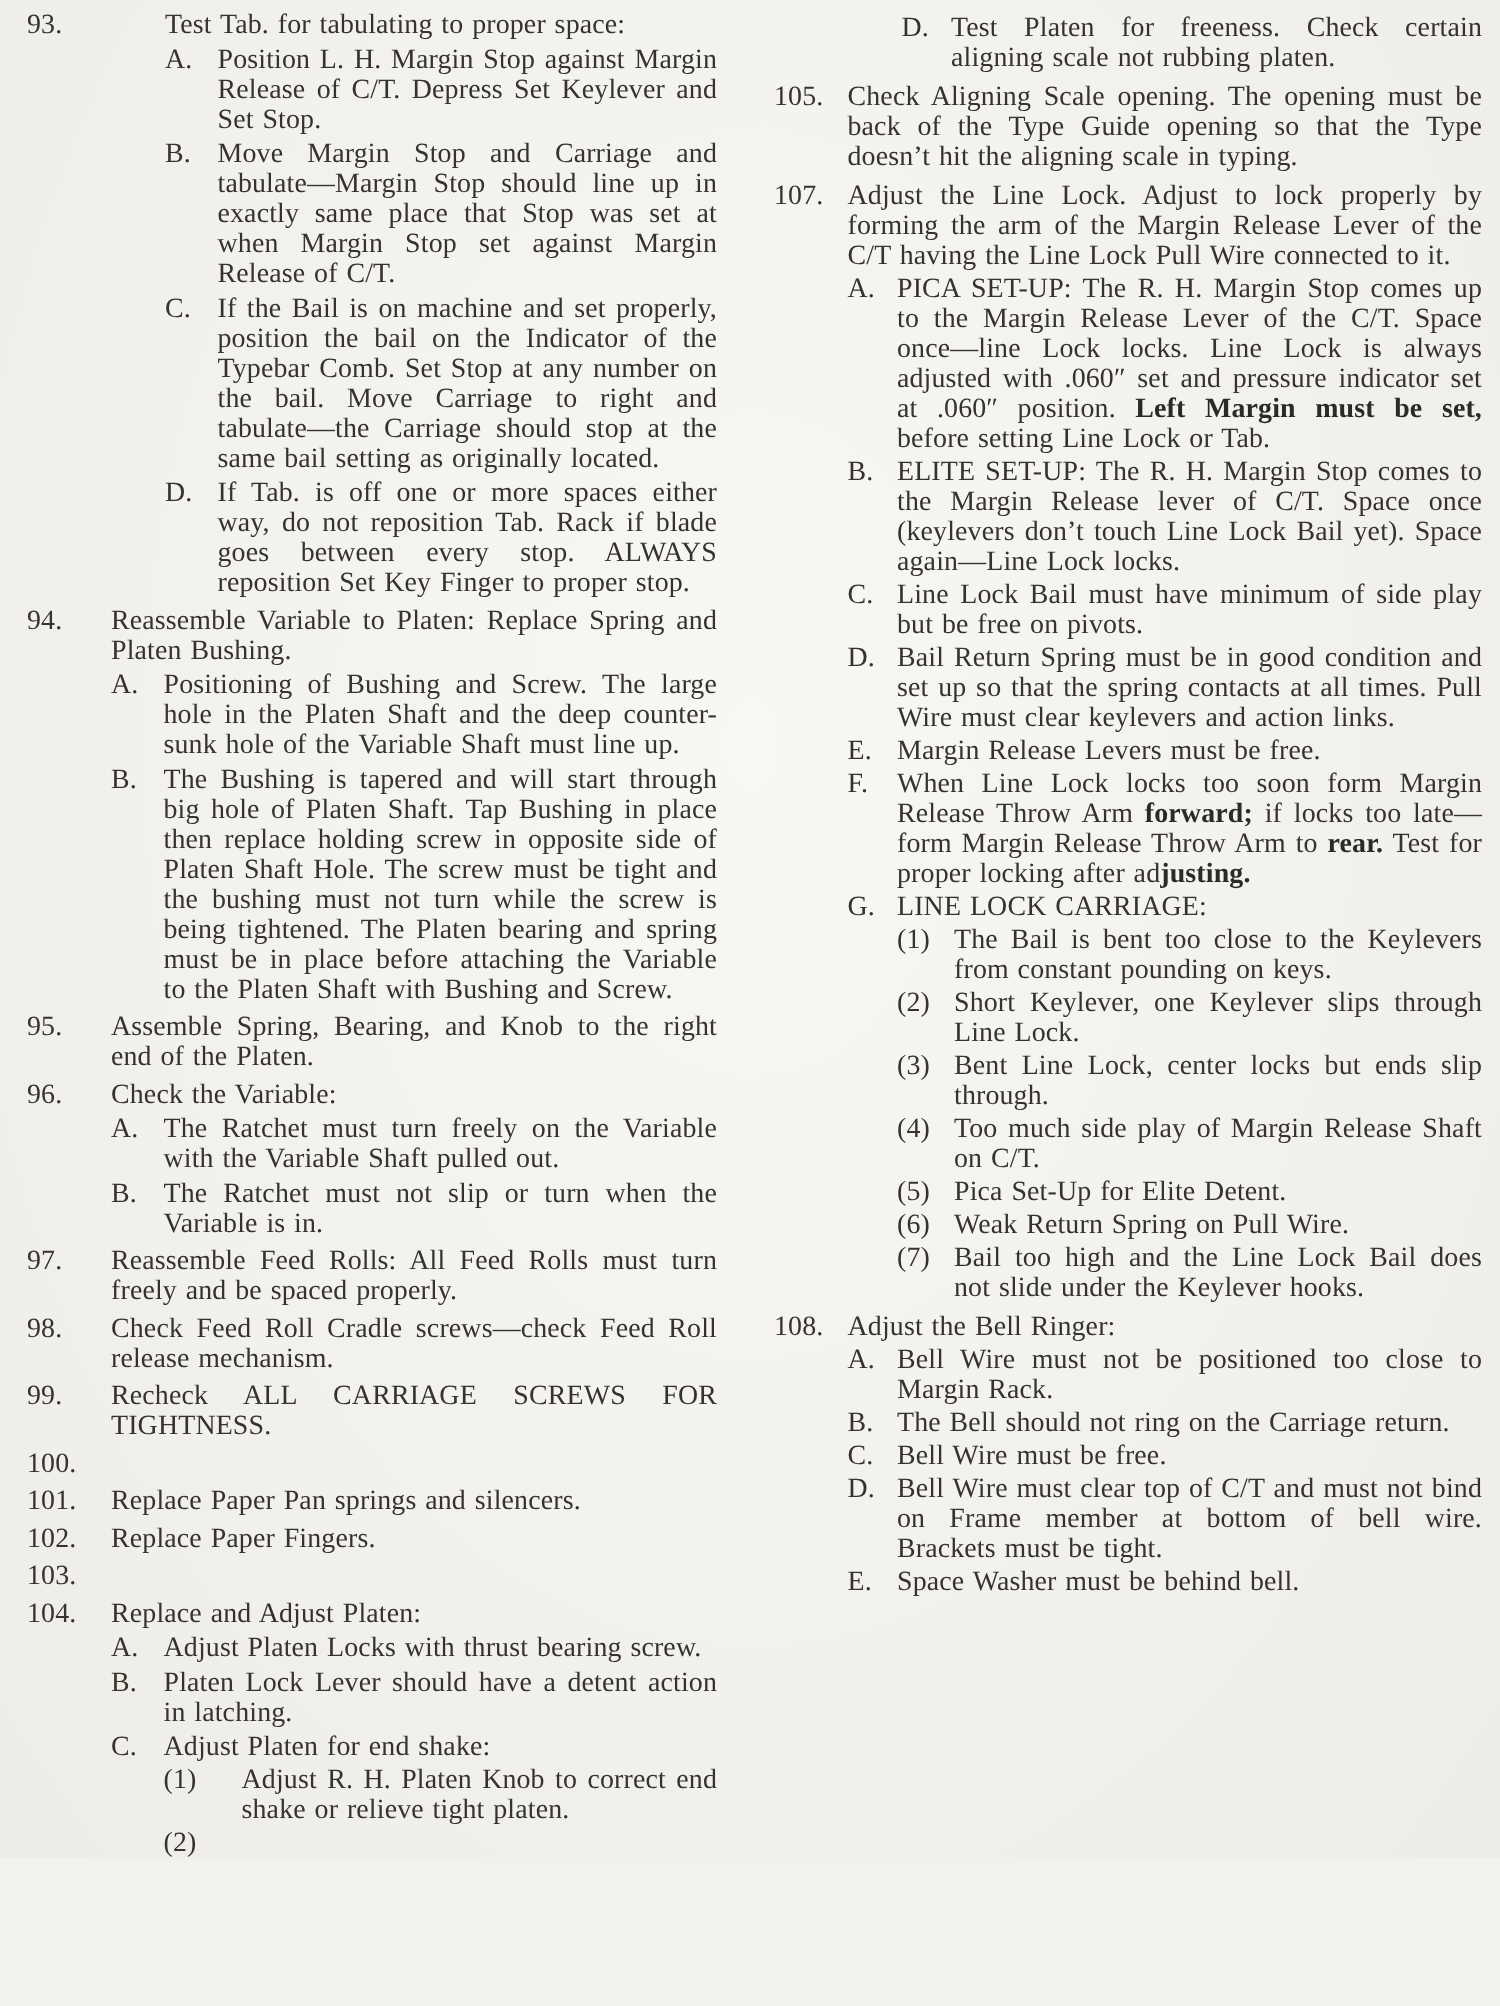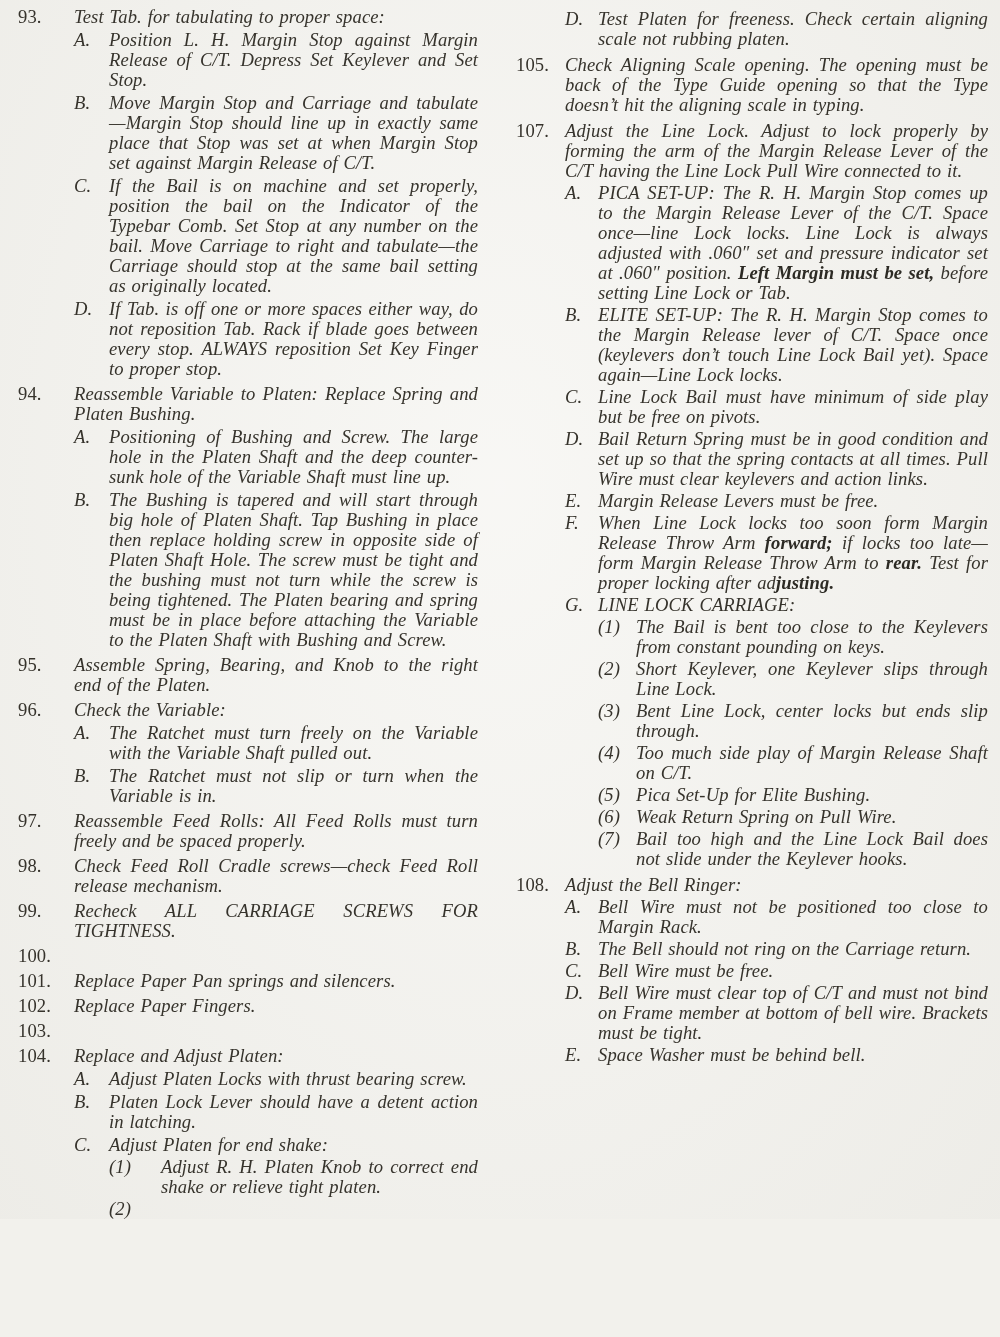--- a/index.html
+++ b/index.html
@@ -24,33 +24,33 @@
     background: radial-gradient(ellipse at 50% 40%, rgba(255,255,255,0.45), rgba(0,0,0,0.02));
   }
   .col { box-sizing: border-box; }
   .col-left  { width: 460px; margin-right: 38px; }
   .col-right { width: 472px; }
 
   .item { display: flex; margin-top: 5px; }
   .col-left  .item > .lab { flex: 0 0 56px; }
   .col-right .item > .lab { flex: 0 0 49px; }
   .col-right .item { margin-top: 6px; }
-  .col .item:first-child { margin-top: 0; }
+  .col .item:first-child { margin-top: 0; gap: 36px; }
 
   .sub { display: flex; margin-top: 3px; }
   .col-left  .sub > .lab { flex: 0 0 35px; }
   .col-right .sub > .lab { flex: 0 0 33px; }
   .col-right .sub { margin-top: 2px; }
 
   .ss { display: flex; margin-top: 2px; }
   .col-left  .ss > .lab { flex: 0 0 52px; }
   .col-right .ss > .lab { flex: 0 0 38px; }
 
   .lab { white-space: nowrap; }
-  .body { flex: 1 1 auto; min-width: 0; font-style: italic; }
+  .body { flex: 1 1 auto; min-width: 0; }
   .para { text-align: justify; word-spacing: 0.06em; }
   .b { font-weight: 700; color: #2c2a24; }
 </style>
 </head>
 <body style="background: rgb(242, 241, 236); color: rgb(54, 51, 44);">
 
 <div class="page">
   <div class="col col-left">
       <div class="item">
         <div class="lab">93.</div>
@@ -276,21 +276,21 @@
               </div>
               <div class="ss">
                 <div class="lab">(4)</div>
                 <div class="body">
                   <div class="para"><span>Too much side play of Margin Release Shaft on C/T.</span></div>
                 </div>
               </div>
               <div class="ss">
                 <div class="lab">(5)</div>
                 <div class="body">
-                  <div class="para"><span>Pica Set-Up for Elite Bushing.</span></div>
+                  <div class="para"><span>Pica Set-Up for Elite Detent.</span></div>
                 </div>
               </div>
               <div class="ss">
                 <div class="lab">(6)</div>
                 <div class="body">
                   <div class="para"><span>Weak Return Spring on Pull Wire.</span></div>
                 </div>
               </div>
               <div class="ss">
                 <div class="lab">(7)</div>

